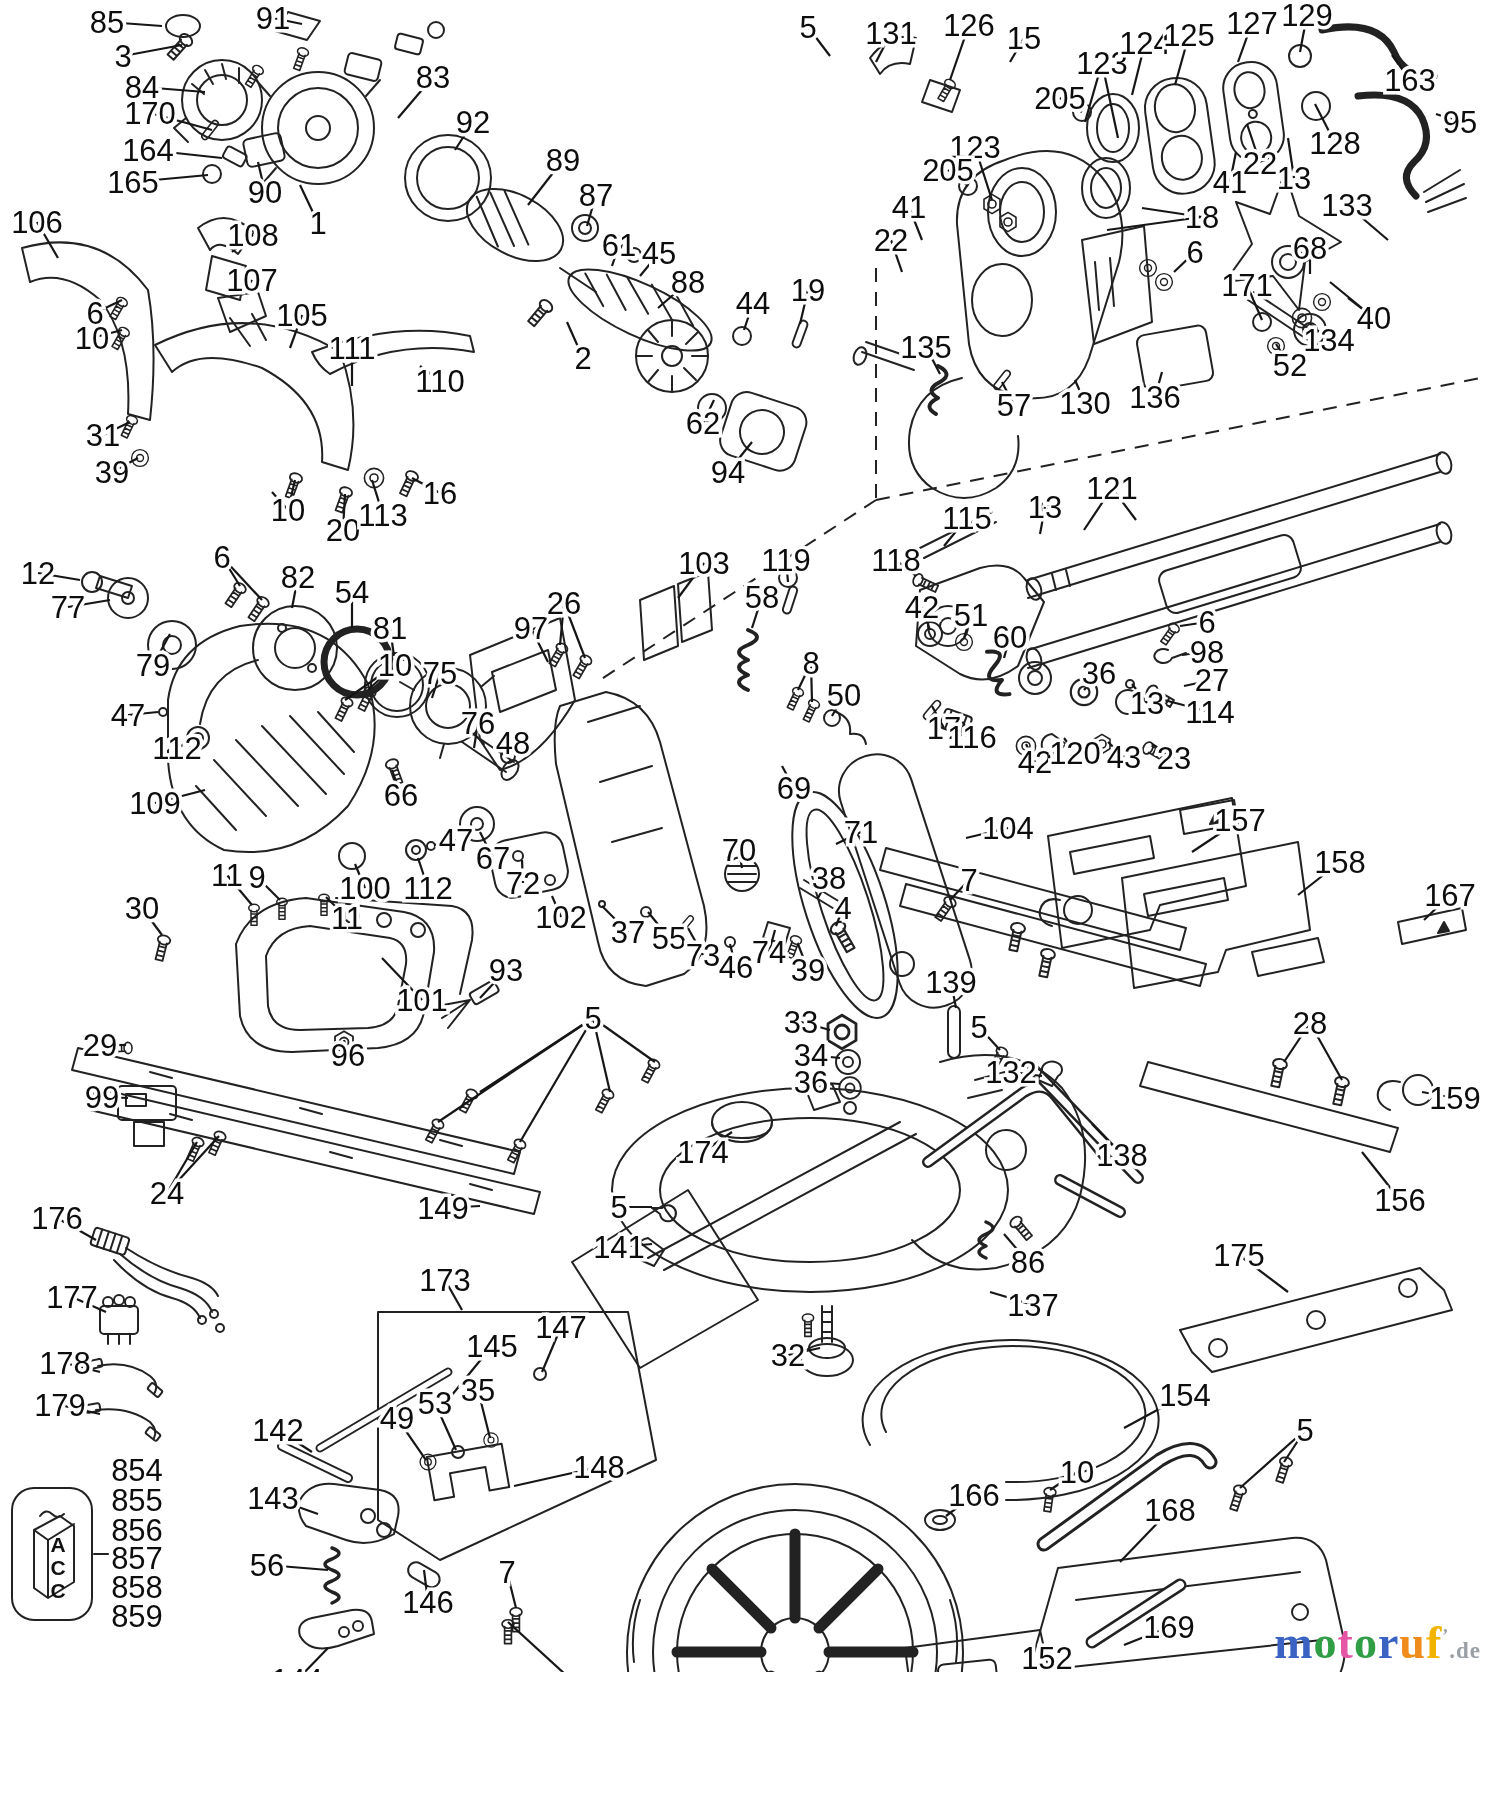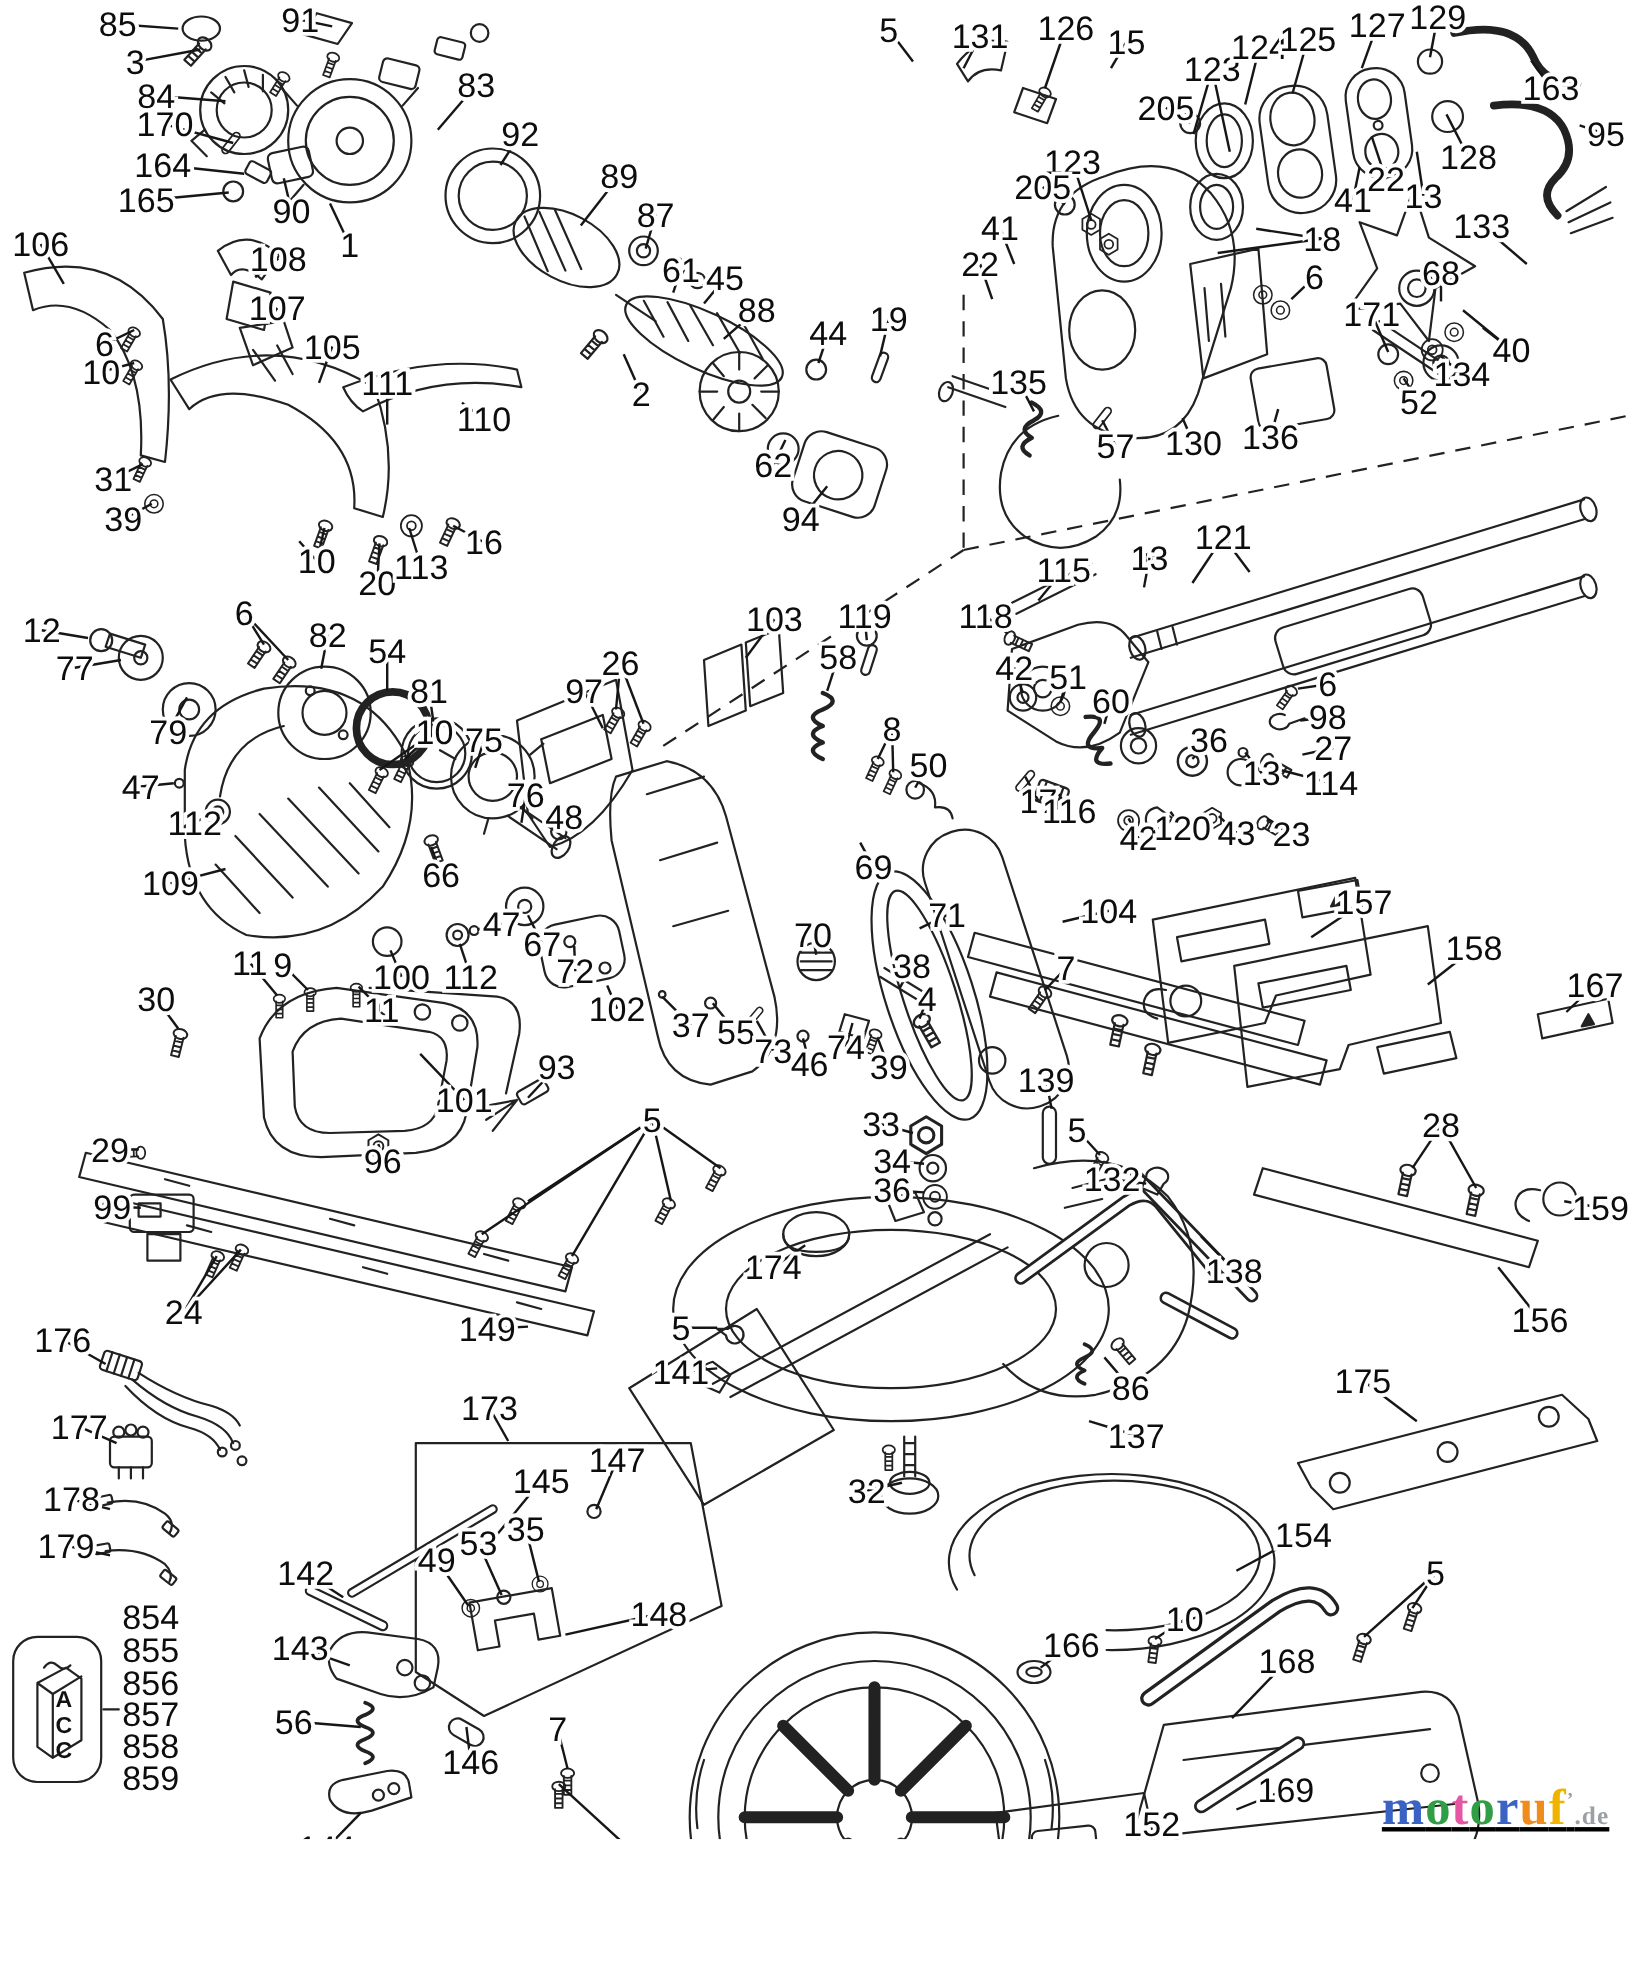--- a/index.html
+++ b/index.html
@@ -6,22 +6,22 @@
   #stage{position:relative;width:1488px;height:1672px;background:#fff;overflow:hidden;
          font-family:"Liberation Sans", sans-serif;}
   svg{position:absolute;left:0;top:0;}
   .art{stroke:#222;stroke-width:2;fill:none;stroke-linecap:round;stroke-linejoin:round;}
   .artF{stroke:#222;stroke-width:2;fill:#fff;stroke-linejoin:round;}
   .dash{stroke:#222;stroke-width:2;fill:none;stroke-dasharray:14 10;}
   .leader{stroke:#161616;stroke-width:2.2;fill:none;}
   .plabel{font-family:"Liberation Sans",sans-serif;font-size:31px;fill:#0d0d0d;
           paint-order:stroke;stroke:#ffffff;stroke-width:7px;text-anchor:middle;font-weight:400;}
   .accletter{font-family:"Liberation Sans",sans-serif;font-size:21px;fill:#111;font-weight:bold;text-anchor:middle;}
-  #watermark{position:absolute;right:25px;bottom:6px;font-family:"Liberation Serif",serif;
-             font-weight:bold;font-size:46px;letter-spacing:1px;line-height:1;text-decoration:underline;}
+  #watermark{position:absolute;right:7px;bottom:6px;font-family:"Liberation Serif",serif;
+             font-weight:bold;font-size:46px;letter-spacing:1px;line-height:1;}
   #watermark .suffix{font-size:23px;font-weight:bold;}
   #watermark .tick{font-size:18px;vertical-align:super;}
 </style>
 </head>
 <body>
 
 <div id="stage">
 <svg id="art-svg" width="1488" height="1800" viewBox="0 0 1488 1800">
   <defs>
     <g id="sym-screw">

